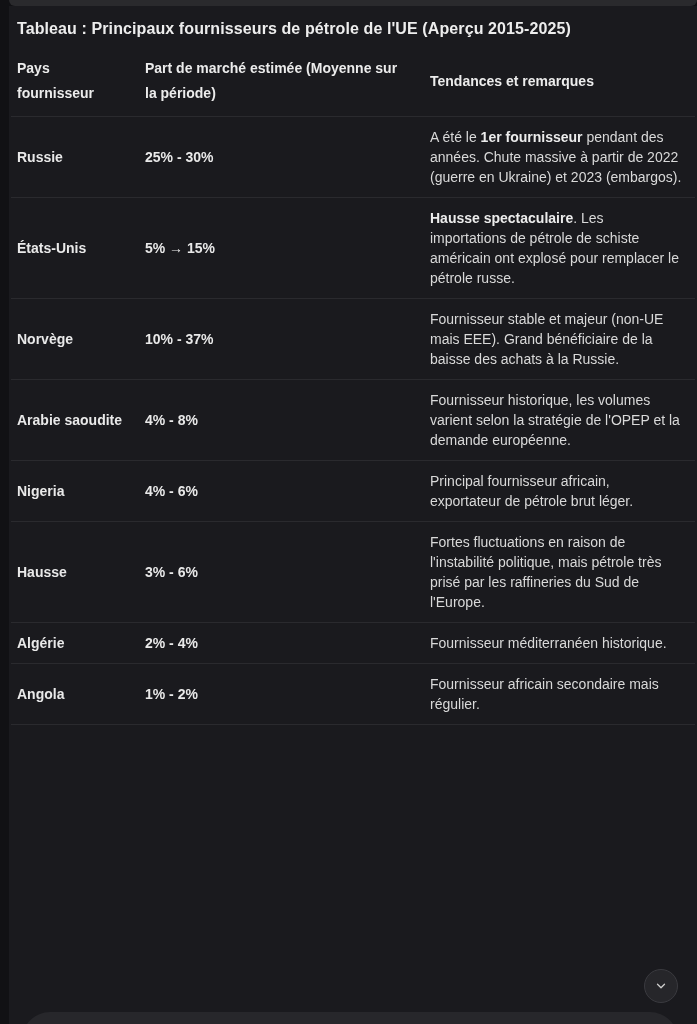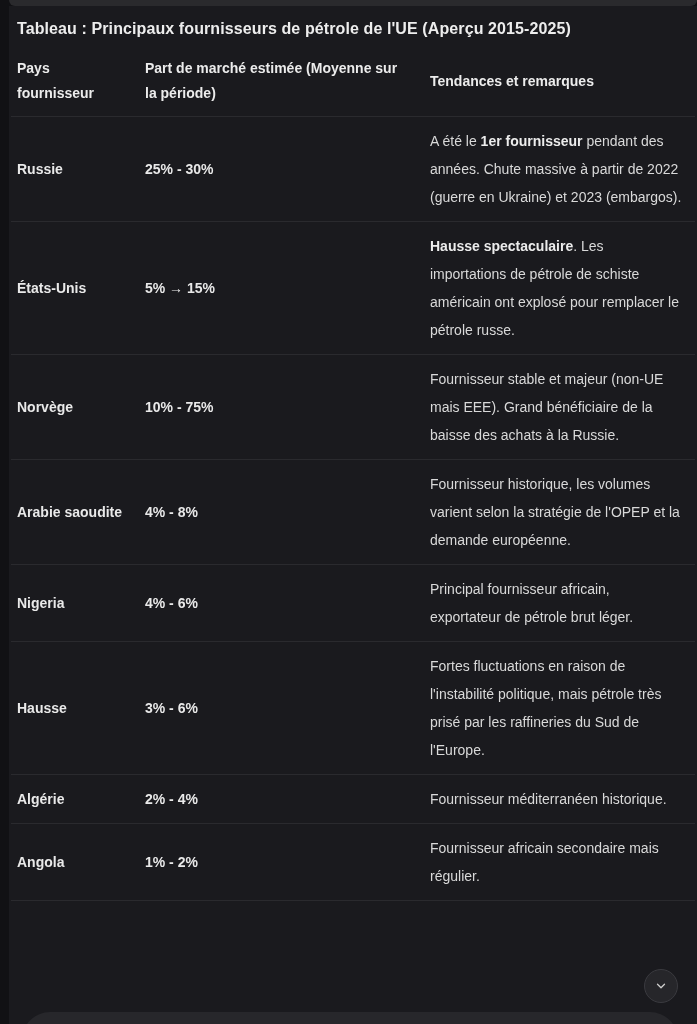--- a/index.html
+++ b/index.html
@@ -35,21 +35,21 @@
     vertical-align: middle;
     border-bottom: 1px solid #2a2a2e;
     font-size: 14px;
   }
   table.suppliers th {
     font-weight: bold; color: #ececec;
     line-height: 25px;
     padding: 8px 12px 10px 6px;
   }
   table.suppliers td {
-    line-height: 28px;
+    line-height: 20px;
     padding: 10px 12px 10px 6px;
   }
   col.c1 { width: 128px; }
   col.c2 { width: 285px; }
   col.c3 { width: 271px; }
   td.country, td.share { font-weight: bold; color: #e9e9e9; }
   td.remark { color: #d9d9d9; }
   td.remark strong { color: #ececec; }
   .scroll-btn {
     position: absolute;
@@ -98,21 +98,21 @@
           <td class="share">25% - 30%</td>
           <td class="remark"><span>A été le </span><strong>1er fournisseur</strong><span> pendant des années. Chute massive à partir de 2022 (guerre en Ukraine) et 2023 (embargos).</span></td>
         </tr>
         <tr>
           <td class="country">États-Unis</td>
           <td class="share">5% → 15%</td>
           <td class="remark"><span></span><strong>Hausse spectaculaire</strong><span>. Les importations de pétrole de schiste américain ont explosé pour remplacer le pétrole russe.</span></td>
         </tr>
         <tr>
           <td class="country">Norvège</td>
-          <td class="share">10% - 75%</td>
+          <td class="share">10% - 37%</td>
           <td class="remark"><span>Fournisseur stable et majeur (non-UE mais EEE). Grand bénéficiaire de la baisse des achats à la Russie.</span><strong></strong><span></span></td>
         </tr>
         <tr>
           <td class="country">Arabie saoudite</td>
           <td class="share">4% - 8%</td>
           <td class="remark"><span>Fournisseur historique, les volumes varient selon la stratégie de l'OPEP et la demande européenne.</span><strong></strong><span></span></td>
         </tr>
         <tr>
           <td class="country">Nigeria</td>
           <td class="share">4% - 6%</td>

